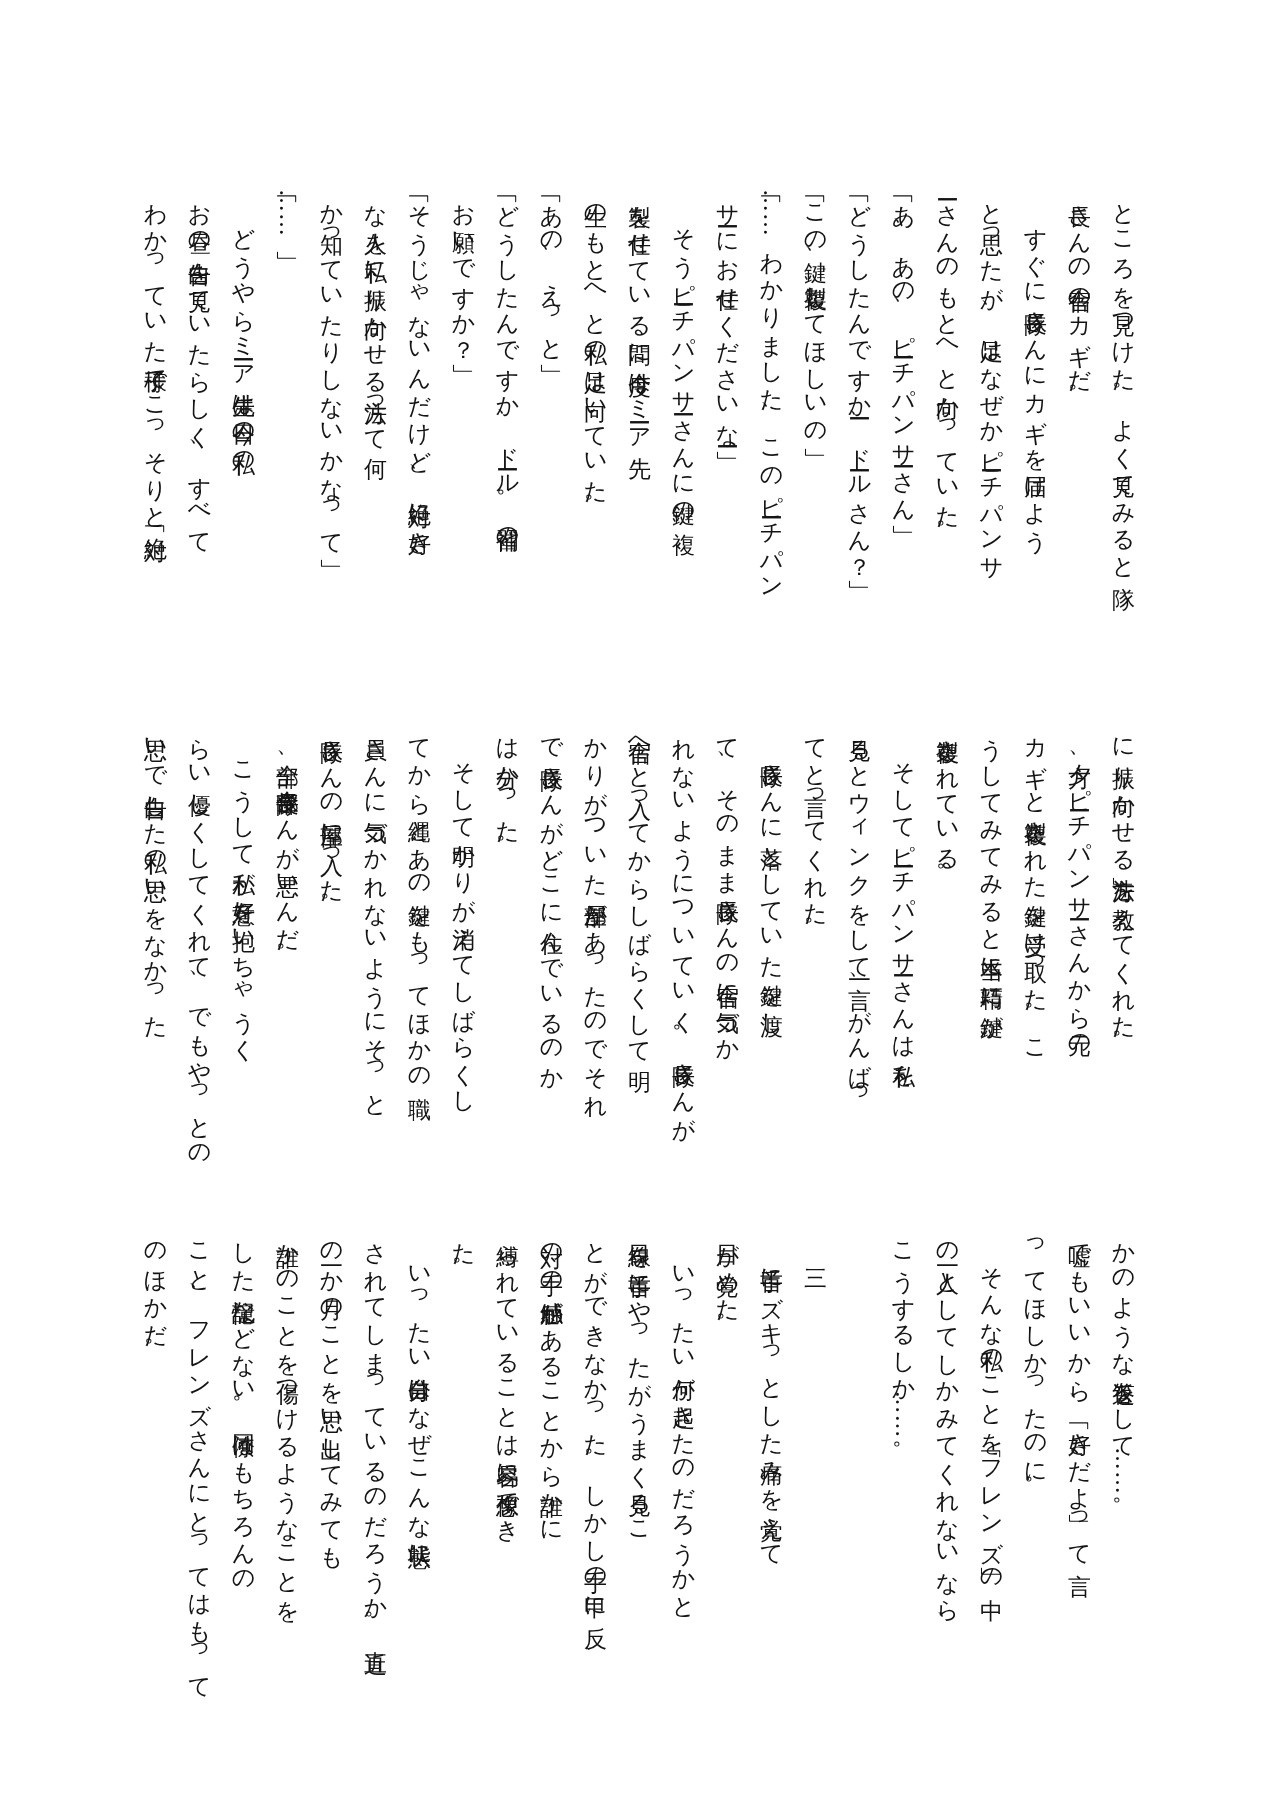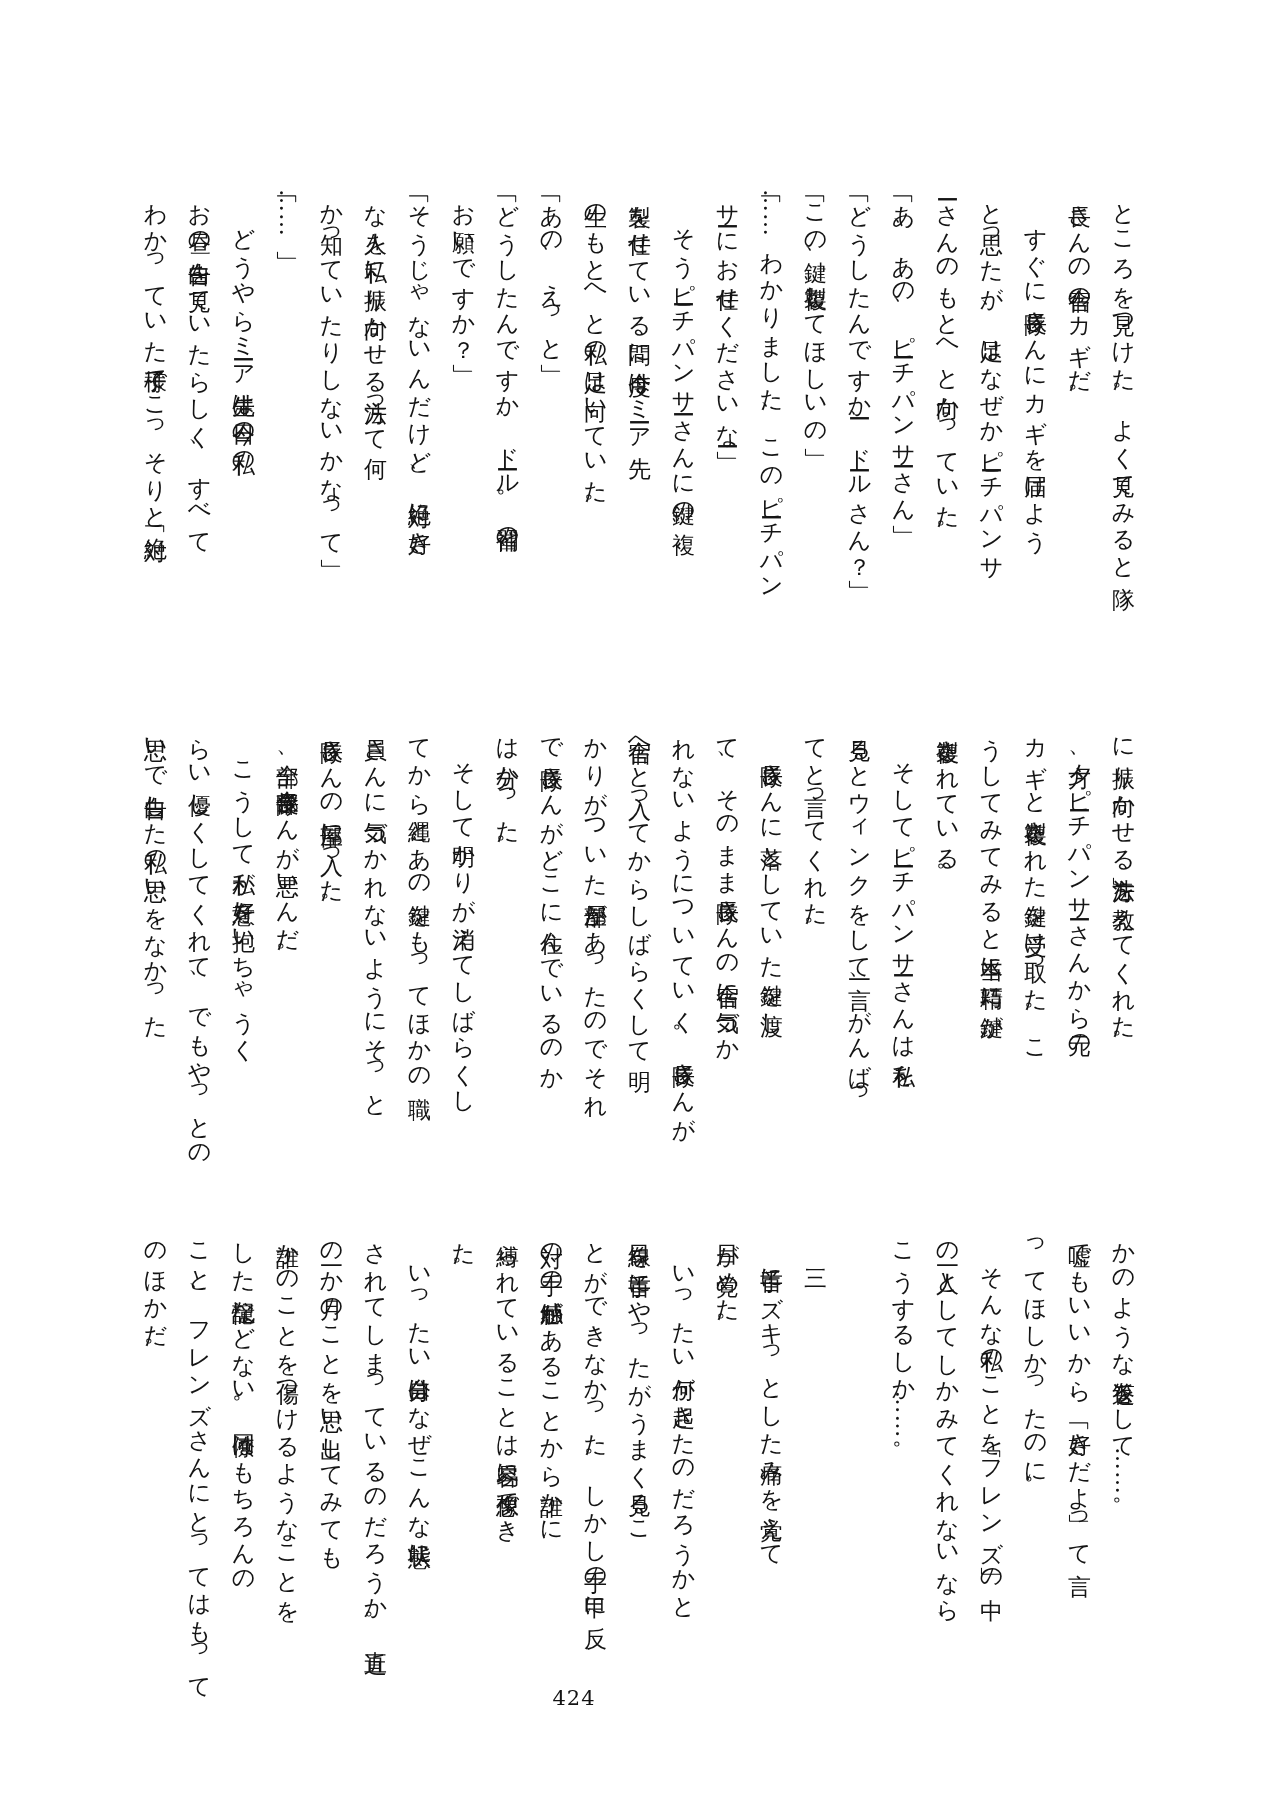--- a/index.html
+++ b/index.html
@@ -116,14 +116,13 @@
       <div class="tcol">縛られていることは容易に想像でき</div>
       <div class="tcol">た。</div>
       <div class="tcol">　いったい自分はなぜこんな状態に</div>
       <div class="tcol">されてしまっているのだろうか。直近</div>
       <div class="tcol">の一か月のことを思い出してみても</div>
       <div class="tcol">誰かのことを傷つけるようなことを</div>
       <div class="tcol">した記憶などない。同僚はもちろんの</div>
       <div class="tcol">こと、フレンズさんにとってはもって</div>
       <div class="tcol">のほかだ。</div>
     </section>
-  <div class="folio">424</div>
 </div>
 
 </body></html>

